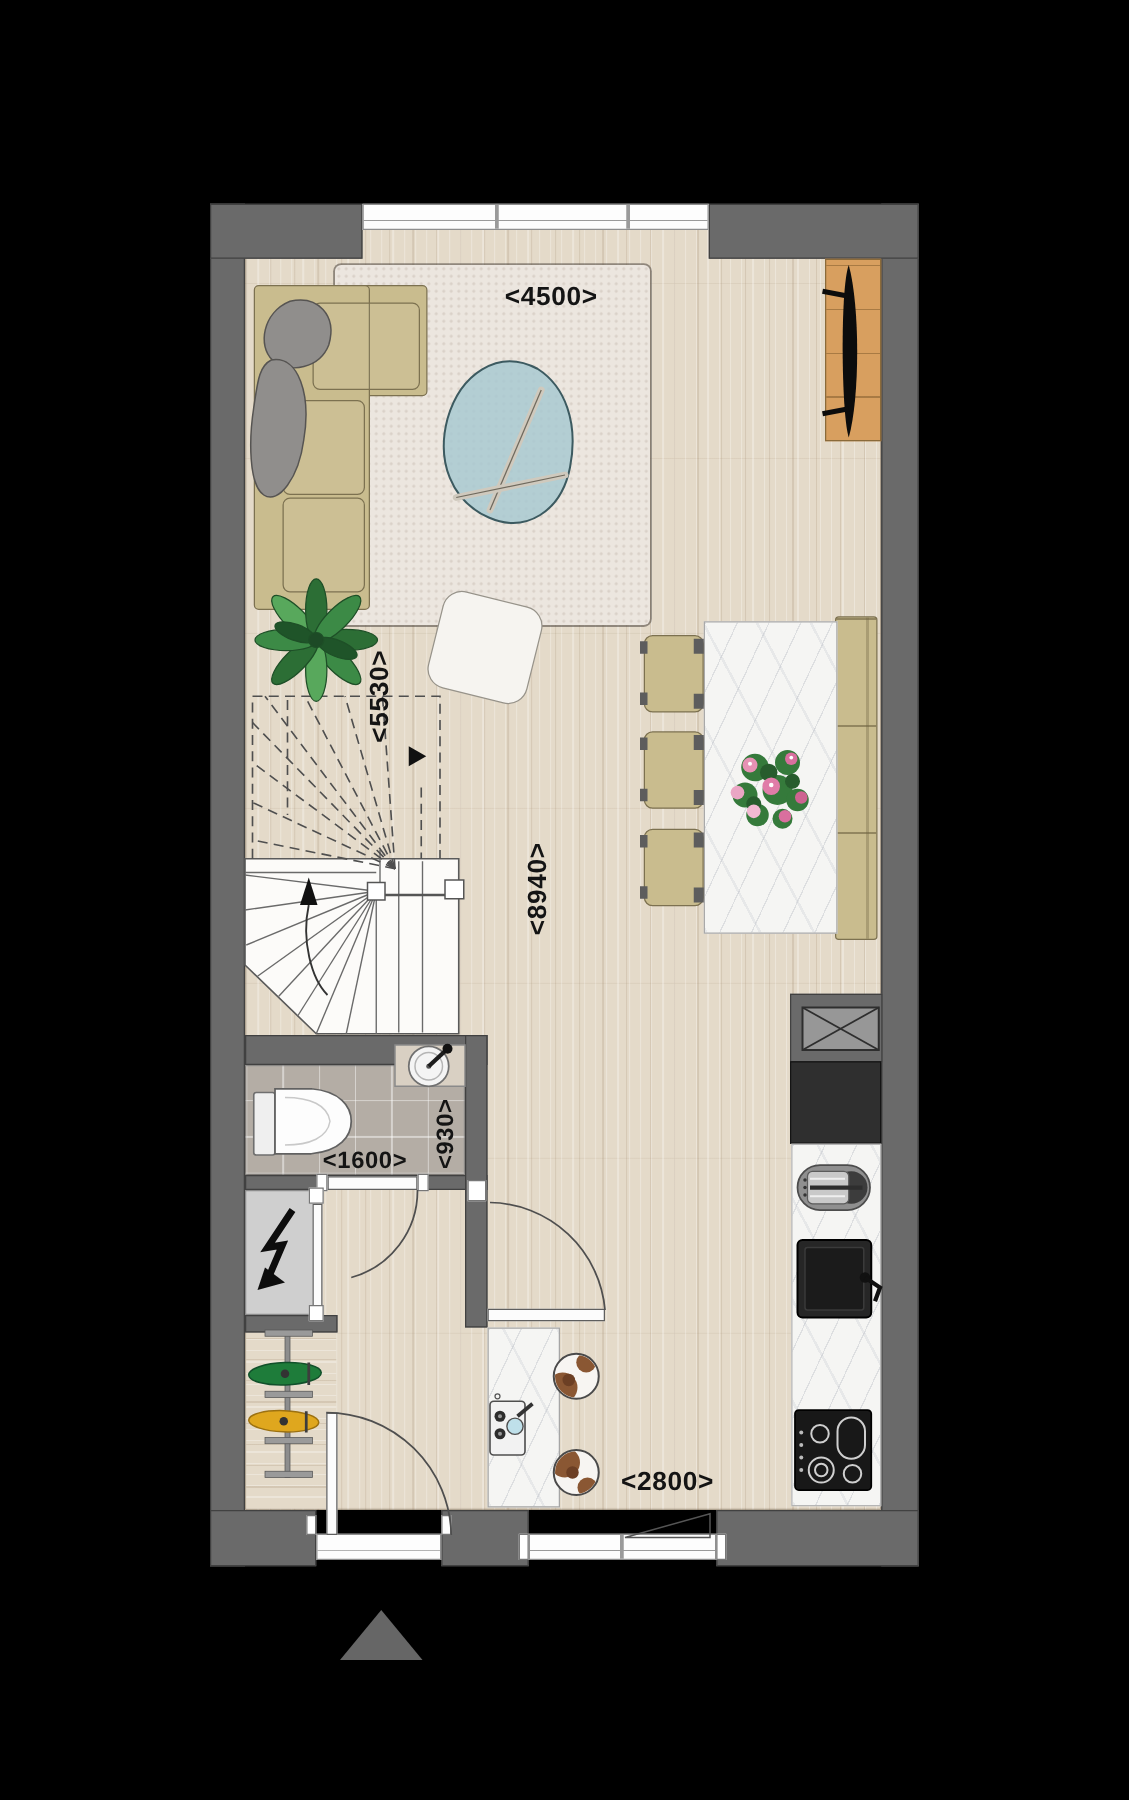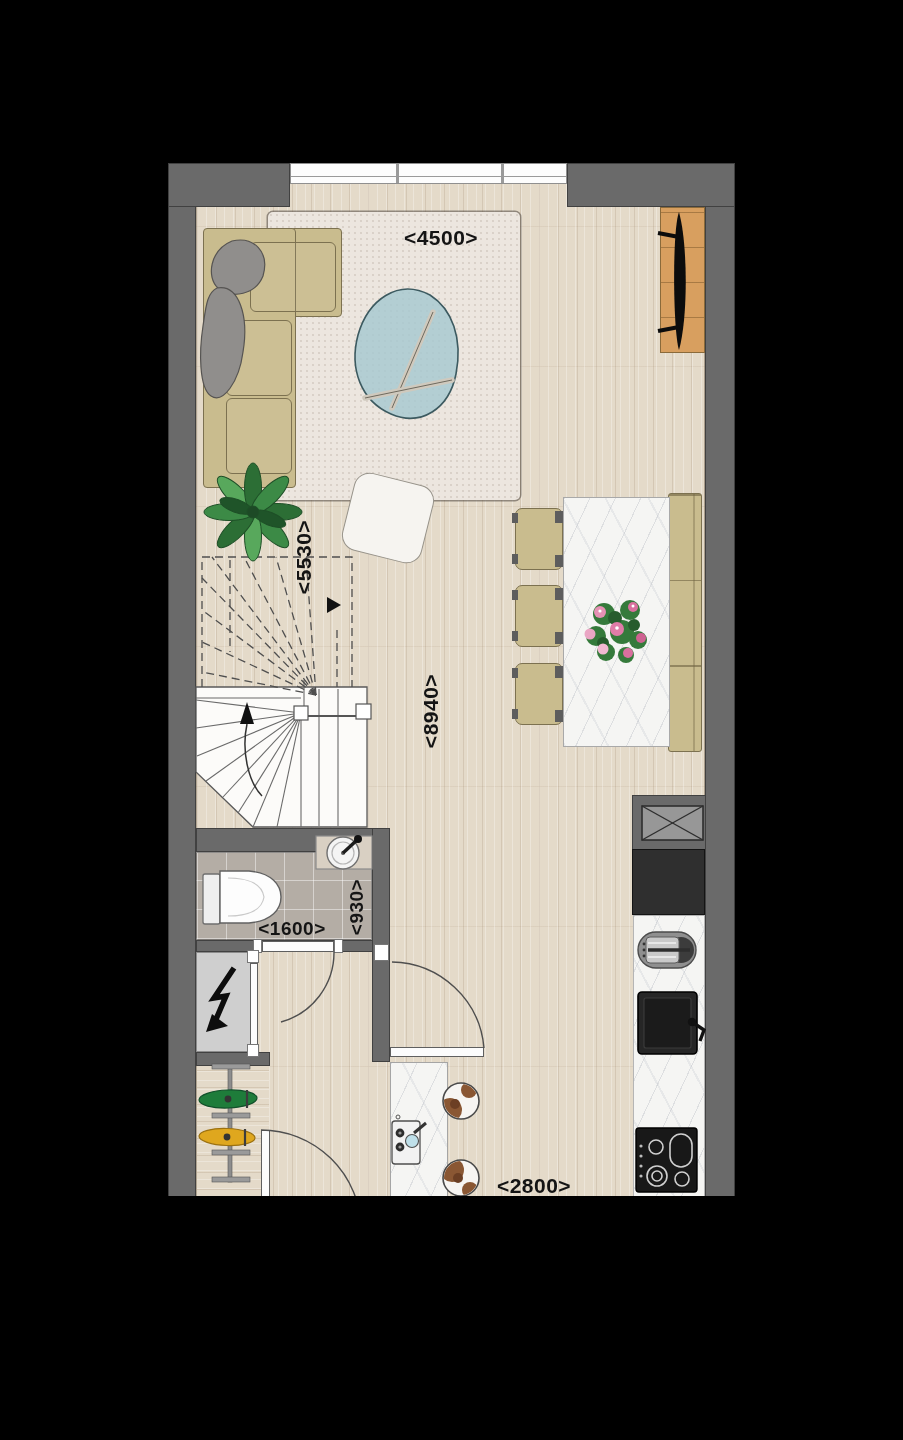--- a/index.html
+++ b/index.html
@@ -2,21 +2,21 @@
 <html style="--background: #000000; --wall: #6a6a6a; --wall-outline: #414141; --floor-wood: #e4dac9; --floor-tile: #b4ada5; --closet-floor: #cfcfcf; --rug: #ece6df; --marble: #f5f5f3; --sofa: #c9bc8e; --sofa-outline: #7c7150; --glass: #a6c8d1; --tv-wood: #d89f5f; --label: #141414; --plant-green: #2f7439; --bouquet-pink: #e07ca8; --bike-green: #1e7c3a; --bike-yellow: #dfa71e; --stool-brown: #8a5733; --appliance-dark: #1d1d1d;"><head>
 <meta charset="utf-8">
 <style>
   :root{
     --background:#000000; --wall:#6a6a6a; --wall-outline:#414141;
     --floor-wood:#e4dac9; --floor-tile:#b4ada5; --closet-floor:#cfcfcf;
     --rug:#ece6df; --marble:#f5f5f3; --sofa:#c9bc8e; --sofa-outline:#7c7150;
     --glass:#a6c8d1; --tv-wood:#d89f5f; --label:#141414;
   }
   html,body{margin:0;padding:0;background:var(--background);}
-  .stage{position:relative;width:903px;height:1196px;background:var(--background);
+  .stage{position:relative;width:903px;height:1440px;background:var(--background);
          font-family:"Liberation Sans",sans-serif;overflow:hidden;}
   .abs{position:absolute;box-sizing:border-box;}
   .wall{background:var(--wall);border:1px solid var(--wall-outline);}
   .wood{background-color:var(--floor-wood);
     background-image:
       repeating-linear-gradient(90deg, rgba(150,124,94,.20) 0 1px, rgba(0,0,0,0) 1px 19px),
       repeating-linear-gradient(90deg, rgba(255,255,255,.30) 0 1px, rgba(0,0,0,0) 1px 9px),
       repeating-linear-gradient(0deg, rgba(140,115,85,.10) 0 1px, rgba(0,0,0,0) 1px 140px);
     border:1px solid rgba(110,95,75,.45);}
   .wood-h{background-color:var(--floor-wood);

